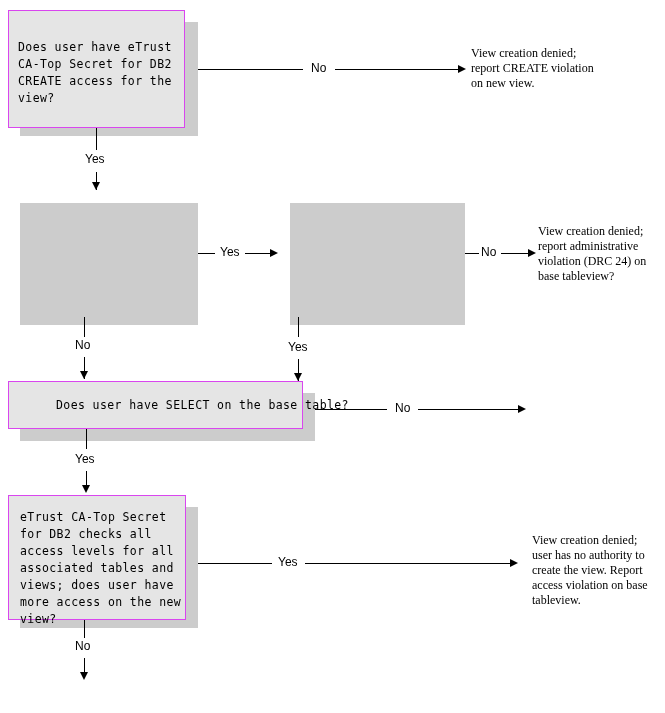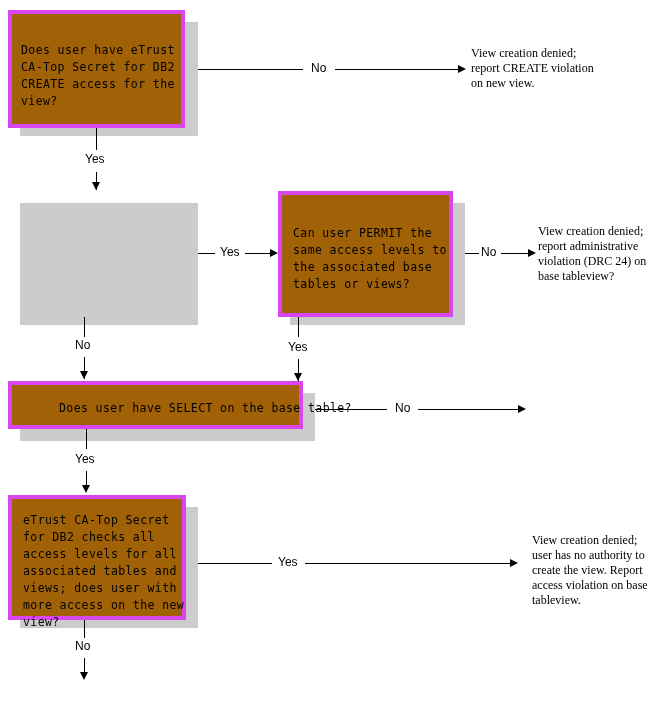--- a/index.html
+++ b/index.html
@@ -20,22 +20,22 @@
   }
 
   
   .shadow {
     position: absolute;
     background: #cccccc;
     z-index: 1;
   }
   .box {
     position: absolute;
-    background: #a16207;
-    border: 4px solid #d946ef;
+    background: #e5e5e5;
+    border: 1px solid #d946ef;
     box-sizing: border-box;
     z-index: 2;
   }
   .box .boxtext {
     position: absolute;
     font-family: "DejaVu Sans Mono", monospace;
     font-size: 11.5px;
     line-height: 17px;
     color: #000000;
     letter-spacing: 0.4px;
@@ -122,26 +122,20 @@
   <div class="arr-d" style="left:92px; top:182px;"></div>
 
   <div class="shadow" style="left:20px; top:203px; width:178px; height:122px;"></div>
 
   <div class="hline" style="left:198px; top:253px; width:17px;"></div>
   <div class="lbl" style="left:220px; top:246px;">Yes</div>
   <div class="hline" style="left:245px; top:253px; width:25px;"></div>
   <div class="arr-r" style="left:270px; top:249px;"></div>
 
   <div class="shadow" style="left:290px; top:203px; width:175px; height:122px;"></div>
-  <div class="box" style="left:278px; top:191px; width:175px; height:126px;">
-    <div class="boxtext" style="left:11px; top:30px;">Can user PERMIT the
-same access levels to
-the associated base
-tables or views?</div>
-  </div>
 
   <div class="hline" style="left:465px; top:253px; width:14px;"></div>
   <div class="lbl" style="left:481px; top:246px;">No</div>
   <div class="hline" style="left:501px; top:253px; width:27px;"></div>
   <div class="arr-r" style="left:528px; top:249px;"></div>
   <div class="note" style="left:538px; top:224px; width:128px;">View creation denied;
 report administrative
 violation (DRC 24) on
 base tableview?</div>
 
@@ -169,21 +163,21 @@
   <div class="lbl" style="left:75px; top:453px;">Yes</div>
   <div class="vline" style="left:86px; top:471px; height:16px;"></div>
   <div class="arr-d" style="left:82px; top:485px;"></div>
 
   <div class="shadow" style="left:20px; top:507px; width:178px; height:121px;"></div>
   <div class="box" style="left:8px; top:495px; width:178px; height:125px;">
     <div class="boxtext" style="left:11px; top:13px;">eTrust CA-Top Secret
 for DB2 checks all
 access levels for all
 associated tables and
-views; does user with
+views; does user have
 more access on the new
 view?</div>
   </div>
 
   <div class="hline" style="left:198px; top:563px; width:74px;"></div>
   <div class="lbl" style="left:278px; top:556px;">Yes</div>
   <div class="hline" style="left:305px; top:563px; width:205px;"></div>
   <div class="arr-r" style="left:510px; top:559px;"></div>
   <div class="note" style="left:532px; top:533px; width:133px;">View creation denied;
 user has no authority to

